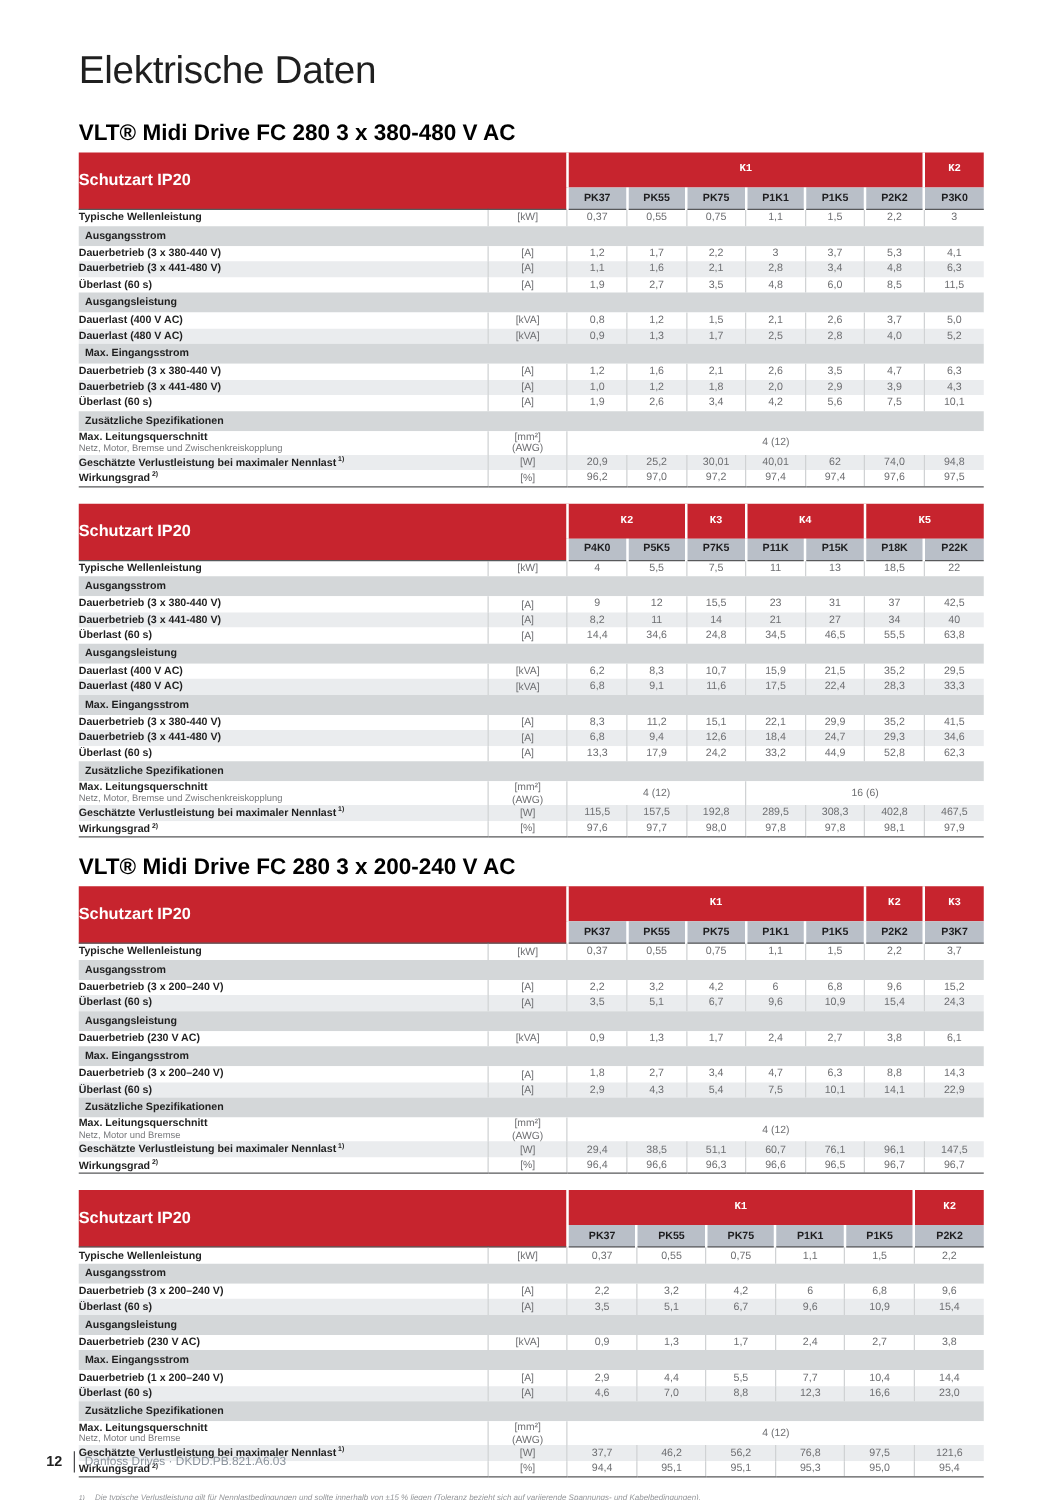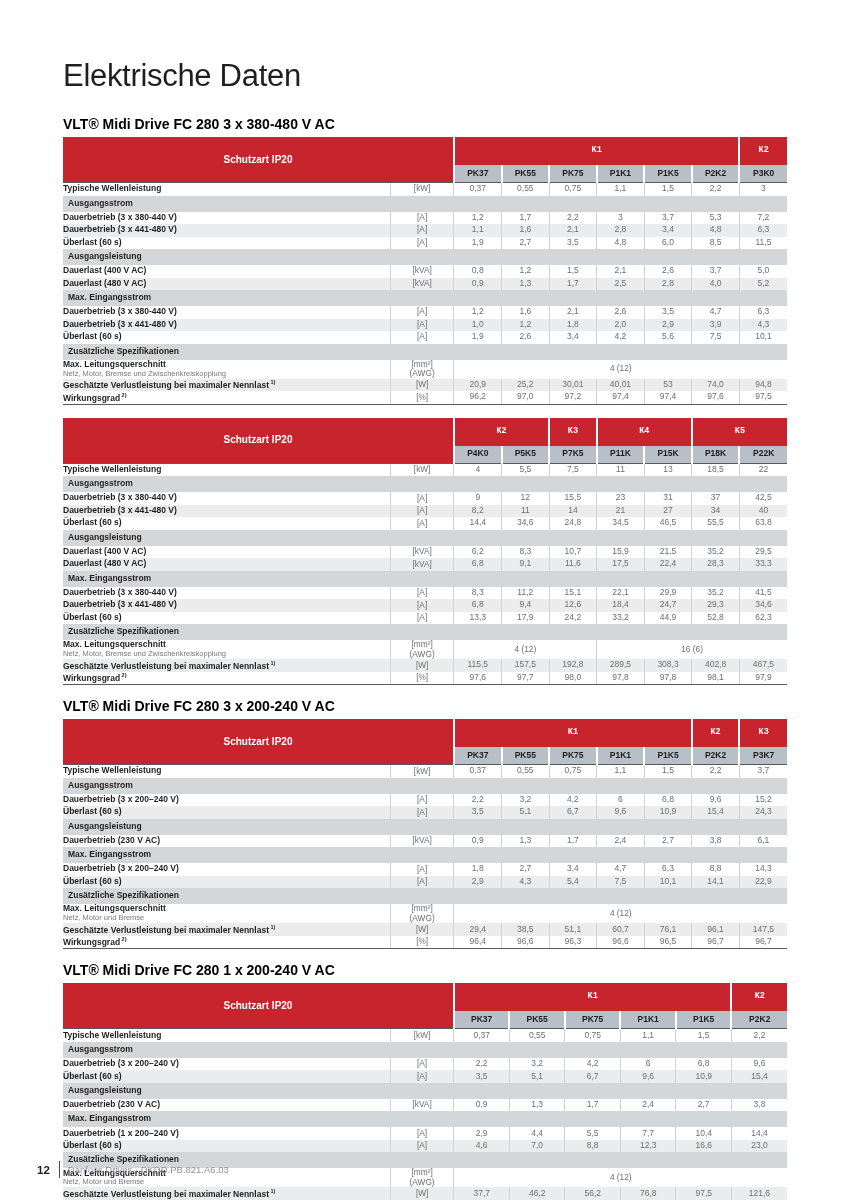--- a/index.html
+++ b/index.html
@@ -3,50 +3,50 @@
 <meta charset="utf-8">
 <style>
   html,body{margin:0;padding:0;background:#ffffff;}
   .page{
     position:relative;
     width:848px;height:1200px;
     background:#ffffff;
     font-family:"Liberation Sans", sans-serif;
     overflow:hidden;
     box-sizing:border-box;
-    padding:58px 61px 0 63px;
+    padding:38px 61px 0 63px;
     color:#231f20;
   }
   h1.page-title{
     margin:0 0 22px 0;
     font-size:31px;
     font-weight:400;
     color:#1f1f1f;
     letter-spacing:-0.3px;
   }
   h2.section-title{
     margin:0 0 5px 0;
-    font-size:14px;
+    font-size:18px;
     font-weight:700;
     color:#000;
   }
   h2.mt{}
   .tbl-wrap{margin-bottom:13px;}
   table.spec{
     width:100%;
     border-collapse:collapse;
     table-layout:fixed;
     font-size:8.5px;
     line-height:1.15;
   }
   table.spec th, table.spec td{padding:0;margin:0;}
   
   th.red-corner{
     background:#c7242e;color:#fff;
-    text-align:center;font-size:10px;font-weight:700;
+    text-align:left;font-size:13px;font-weight:700;
     padding-left:6px;vertical-align:middle;
     border-bottom:1px solid #58595b;
   }
   th.group{
     background:#c7242e;color:#fff;
     font-size:8.5px;font-weight:700;
     height:28px;border-left:2px solid #fff;font-family:Liberation Mono, monospace;
   }
   th.model{
     background:#b9bfc8;color:#1d1d1f;
@@ -159,21 +159,21 @@
             </tr>
             <tr class="row-a">
               <td class="lbl">Dauerbetrieb (3 x 380-440 V)</td>
               <td class="unit">[A]</td>
               <td class="val">1,2</td>
               <td class="val">1,7</td>
               <td class="val">2,2</td>
               <td class="val">3</td>
               <td class="val">3,7</td>
               <td class="val">5,3</td>
-              <td class="val">7,2</td>
+              <td class="val">4,1</td>
             </tr>
             <tr class="row-b">
               <td class="lbl">Dauerbetrieb (3 x 441-480 V)</td>
               <td class="unit">[A]</td>
               <td class="val">1,1</td>
               <td class="val">1,6</td>
               <td class="val">2,1</td>
               <td class="val">2,8</td>
               <td class="val">3,4</td>
               <td class="val">4,8</td>
@@ -262,21 +262,21 @@
               </td>
               <td class="spanv" colspan="7">4 (12)</td>
             </tr>
             <tr class="row-b">
               <td class="lbl">Geschätzte Verlustleistung bei maximaler Nennlast<sup class="fn"> 1)</sup></td>
               <td class="unit">[W]</td>
               <td class="val">20,9</td>
               <td class="val">25,2</td>
               <td class="val">30,01</td>
               <td class="val">40,01</td>
-              <td class="val">53</td>
+              <td class="val">62</td>
               <td class="val">74,0</td>
               <td class="val">94,8</td>
             </tr>
             <tr class="row-a last">
               <td class="lbl">Wirkungsgrad<sup class="fn"> 2)</sup></td>
               <td class="unit">[%]</td>
               <td class="val">96,2</td>
               <td class="val">97,0</td>
               <td class="val">97,2</td>
               <td class="val">97,4</td>
@@ -600,21 +600,20 @@
               <td class="val">96,6</td>
               <td class="val">96,3</td>
               <td class="val">96,6</td>
               <td class="val">96,5</td>
               <td class="val">96,7</td>
               <td class="val">96,7</td>
             </tr>
           </tbody>
         </table>
       </div>
-      <h2 class="section-title mt">VLT® Midi Drive FC 280 1 x 200-240 V AC</h2>
       <div class="tbl-wrap">
         <table class="spec">
           <colgroup>
             <col style="width: 45.2%;">
             <col style="width: 8.8%;">
             <col style="width: 7.66667%;">
             <col style="width: 7.66667%;">
             <col style="width: 7.66667%;">
             <col style="width: 7.66667%;">
             <col style="width: 7.66667%;">

